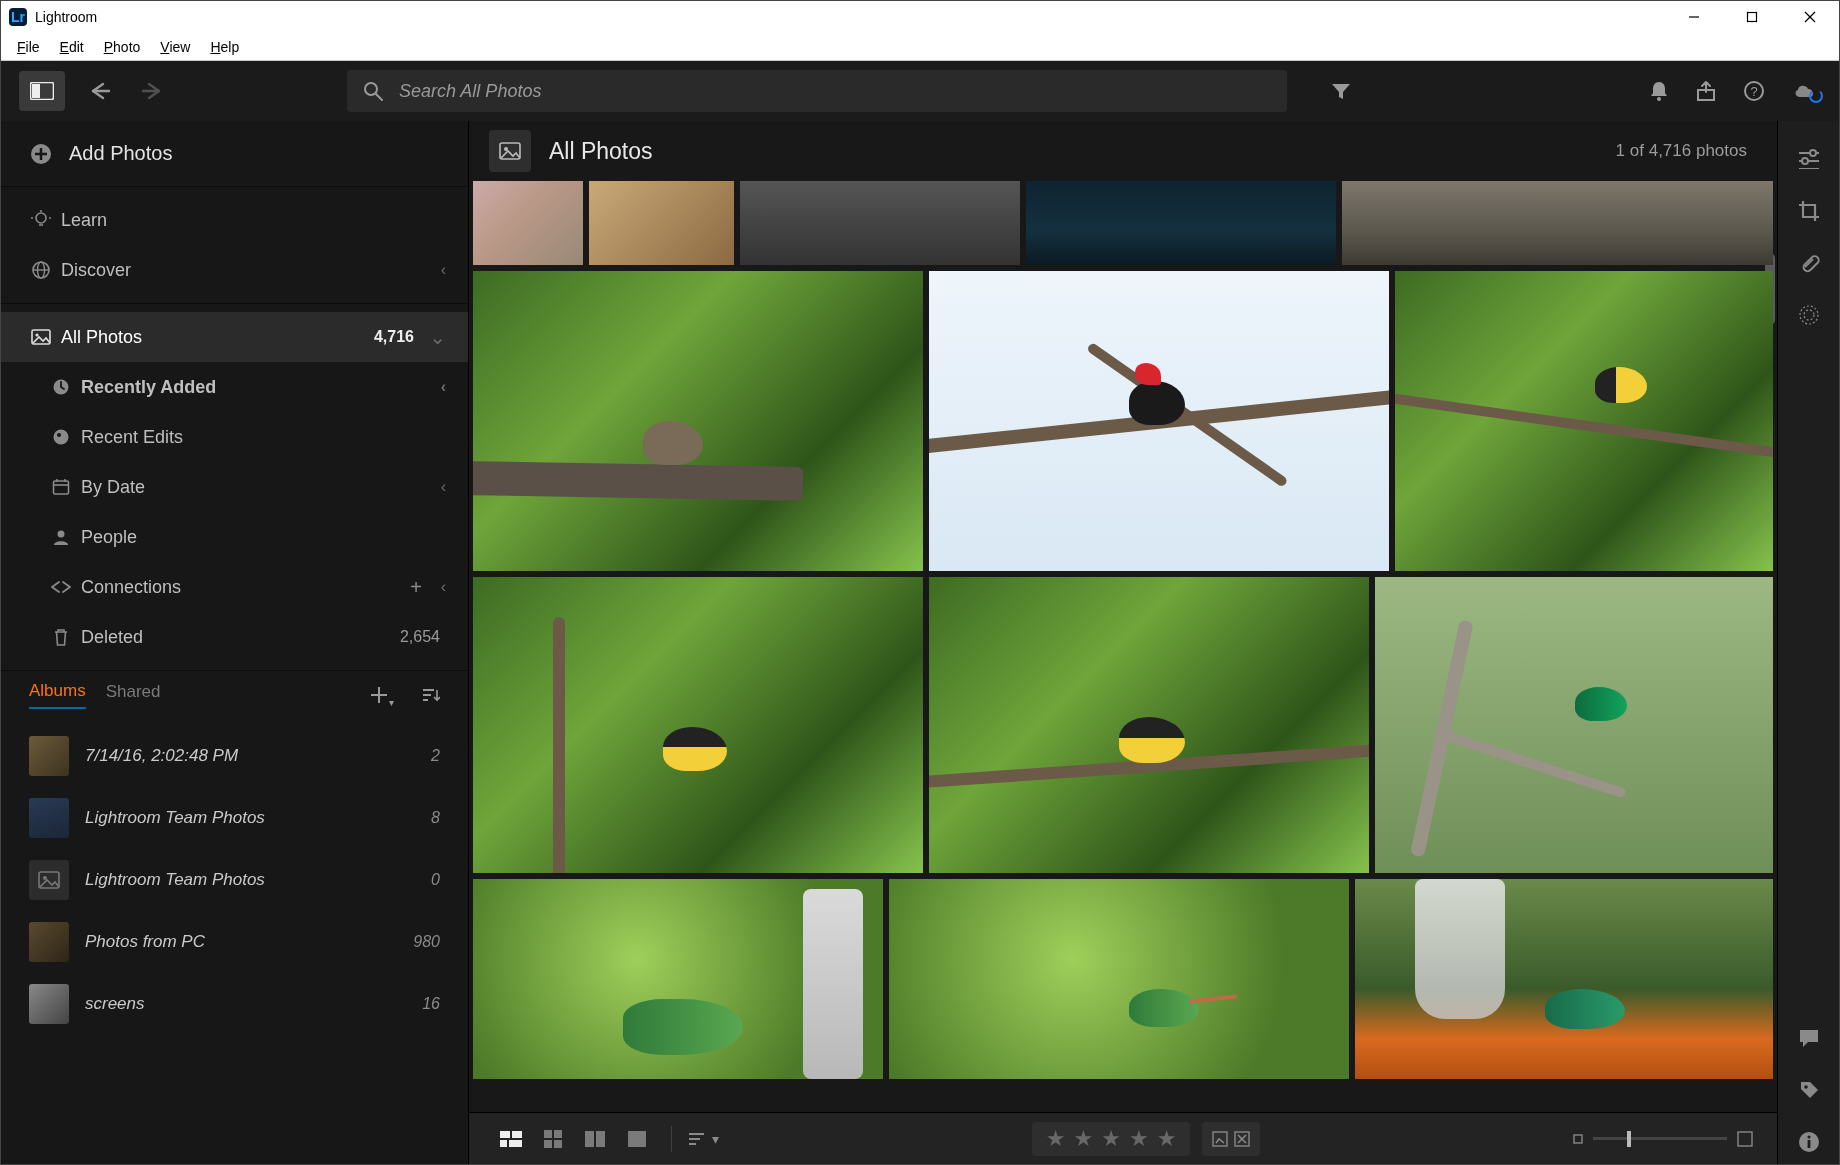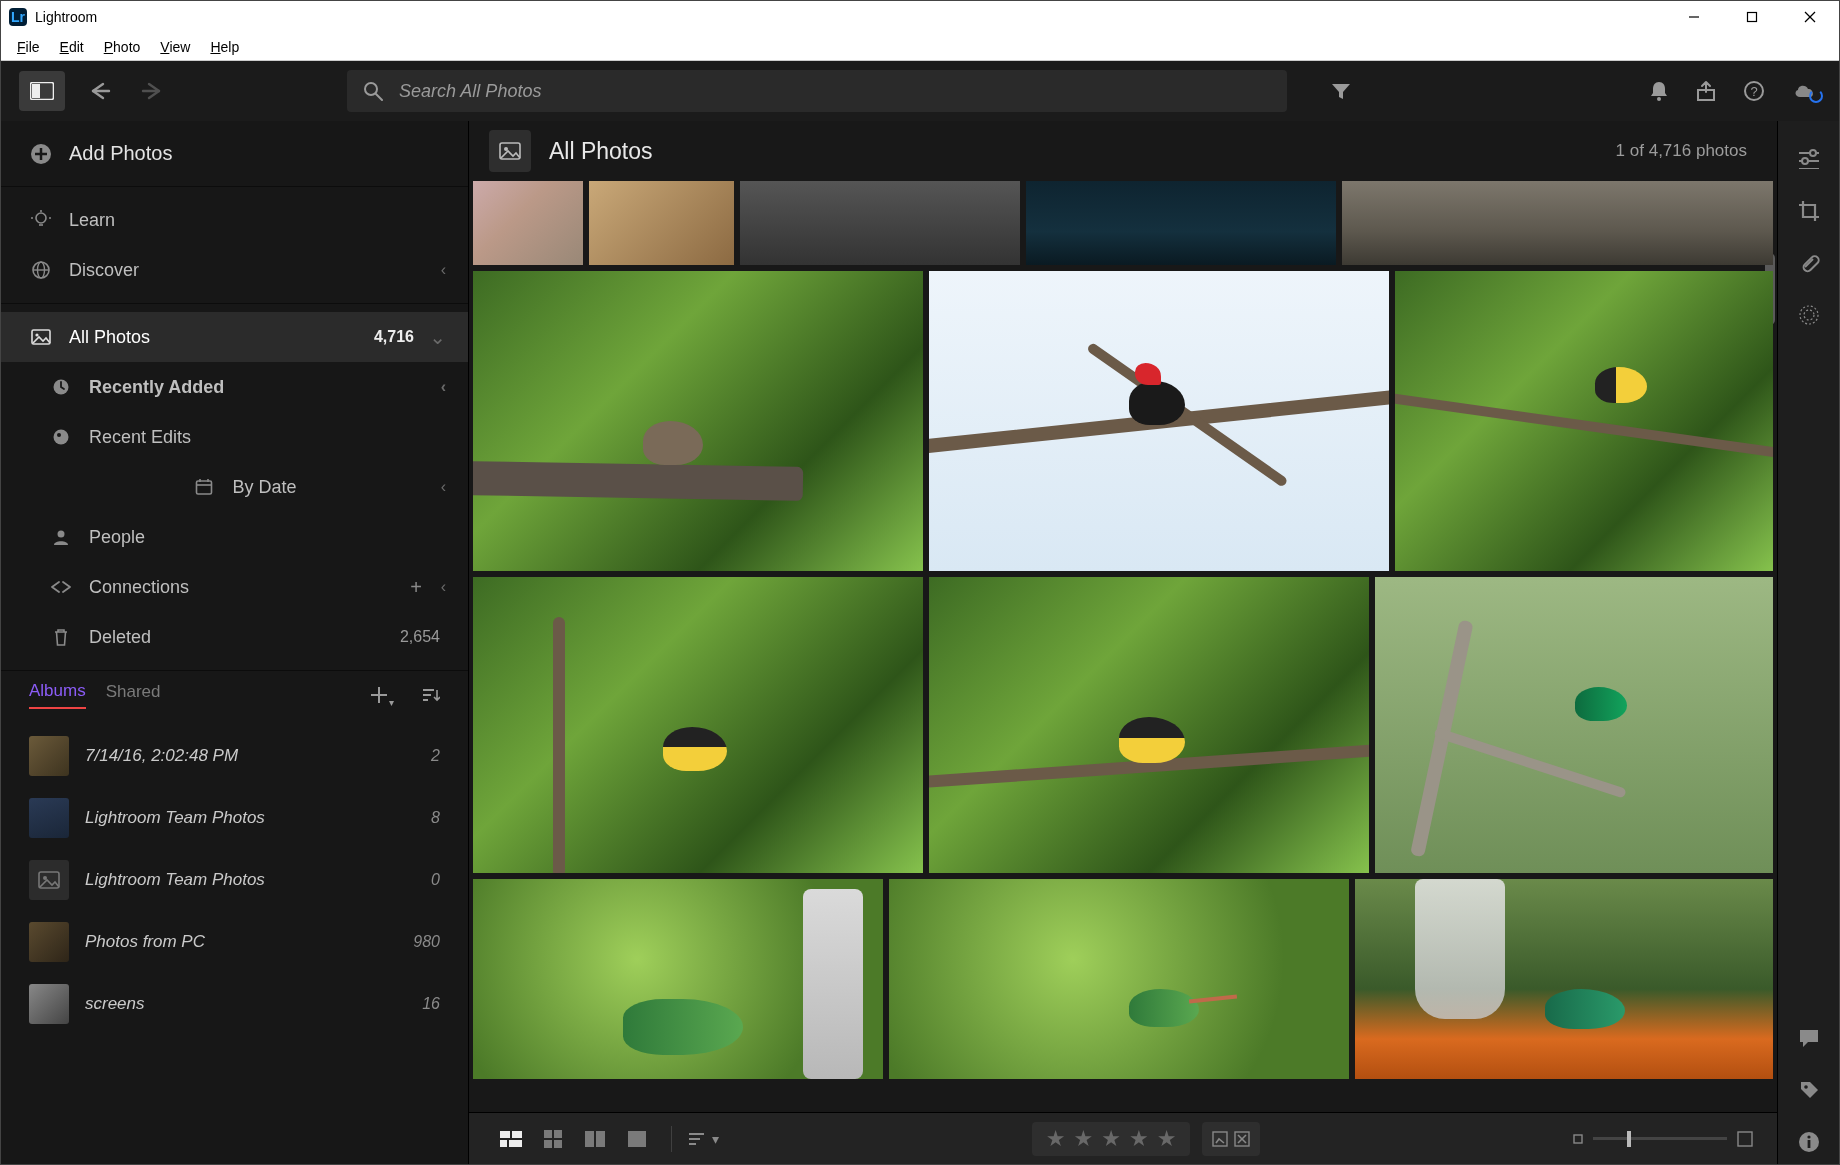--- a/index.html
+++ b/index.html
@@ -40,31 +40,31 @@
   .filtericon{margin-left:18px;color:var(--txt-dim);font-size:20px;width:36px;display:flex;justify-content:center;}
   .rightcluster{margin-left:auto;display:flex;align-items:center;gap:26px;color:var(--txt-dim);font-size:20px;}
   .cloudicon{color:#888;position:relative;}
   .cloudicon .ring{position:absolute;right:-2px;bottom:-2px;width:14px;height:14px;border:2px solid var(--accent);border-top-color:transparent;border-radius:50%;}
   
   .split{flex:1;display:flex;min-height:0;}
   
   .leftpanel{width:468px;background:#171717;display:flex;flex-direction:column;border-right:1px solid #000;}
   .addphotos{height:66px;display:flex;align-items:center;gap:16px;padding:0 28px;font-size:20px;color:#e3e3e3;border-bottom:1px solid #0c0c0c;}
   .navsection{padding:8px 0;border-bottom:1px solid #0c0c0c;}
-  .navrow{height:50px;display:flex;align-items:center;gap:16px;padding:0 28px;color:#bfbfbf;font-size:18px;position:relative;}
+  .navrow{height:50px;display:flex;align-items:center;gap:8px;padding:0 28px;color:#bfbfbf;font-size:18px;position:relative;}
   .navrow .chev{position:absolute;right:22px;color:#6a6a6a;font-size:16px;}
   .navrow .count{position:absolute;right:54px;color:#9a9a9a;font-size:16px;}
   .navrow .add{position:absolute;right:46px;color:#8a8a8a;font-size:20px;font-weight:300;}
   .navrow.selected{background:#2b2b2b;color:#fff;}
   .navrow.selected .count{color:#eee;font-weight:600;}
   .navrow .ico{width:24px;display:flex;justify-content:center;color:#8a8a8a;font-size:18px;}
   .navrow.selected .ico{color:#ddd;}
   .albumsheader{height:48px;display:flex;align-items:center;padding:0 28px;gap:20px;}
   .albumsheader .tab{font-size:17px;color:#7a7a7a;padding-bottom:6px;cursor:default;}
-  .albumsheader .tab.active{color:#8b5cf6;border-bottom:2px solid #ef4444;}
+  .albumsheader .tab.active{color:#f97316;border-bottom:2px solid #0369a1;}
   .albumsheader .hspacer{flex:1;}
   .albumsheader .hicon{color:#9a9a9a;font-size:20px;margin-left:14px;}
   .albums{flex:1;overflow:auto;padding:6px 0;font-style:italic;}
   .albumrow{height:62px;display:flex;align-items:center;gap:16px;padding:0 28px;color:#cacaca;font-size:17px;position:relative;}
   .albumrow .thumb{width:40px;height:40px;border-radius:3px;background:#333;position:relative;overflow:hidden;}
   .albumrow .acount{position:absolute;right:28px;color:#8a8a8a;font-size:16px;}
   
   .center{flex:1;display:flex;flex-direction:column;min-width:0;background:#181818;}
   .centerhead{height:60px;display:flex;align-items:center;padding:0 20px;gap:18px;color:#e8e8e8;}
   .viewicon{width:42px;height:42px;background:#2e2e2e;border-radius:4px;display:flex;align-items:center;justify-content:center;color:#bbb;font-size:18px;}
@@ -267,21 +267,21 @@
           </div>
           <div class="navrow" style="padding-left:48px;">
             <span class="ico">
               <svg width="18" height="18">
                   <circle cx="9" cy="9" r="7.5" fill="currentColor"></circle>
                   <circle cx="7" cy="7" r="2" fill="#171717"></circle>
                 </svg>
             </span>
             <span>Recent Edits</span>
           </div>
-          <div class="navrow" style="padding-left:48px;justify-content:center;">
+          <div class="navrow" style="padding-left:48px;">
             <span class="ico">
               <svg width="18" height="18">
                   <rect x="1.5" y="3" width="15" height="13" rx="1.5" fill="none" stroke="currentColor" stroke-width="1.6"></rect>
                   <line x1="1.5" y1="7" x2="16.5" y2="7" stroke="currentColor" stroke-width="1.6"></line>
                   <line x1="5" y1="1" x2="5" y2="4" stroke="currentColor" stroke-width="1.6"></line>
                   <line x1="13" y1="1" x2="13" y2="4" stroke="currentColor" stroke-width="1.6"></line>
                 </svg>
             </span>
             <span>By Date</span>
             <span class="chev">‹</span>

